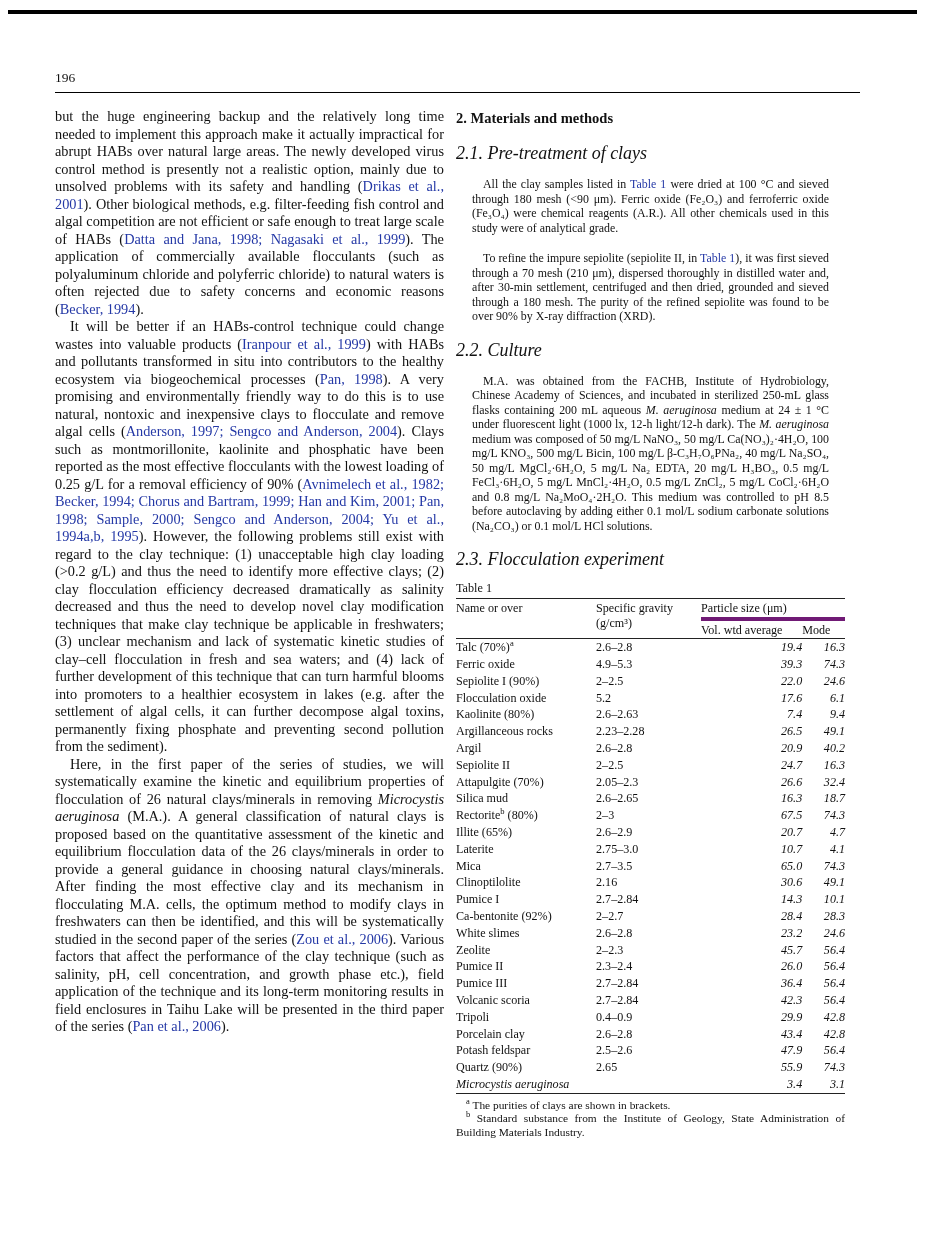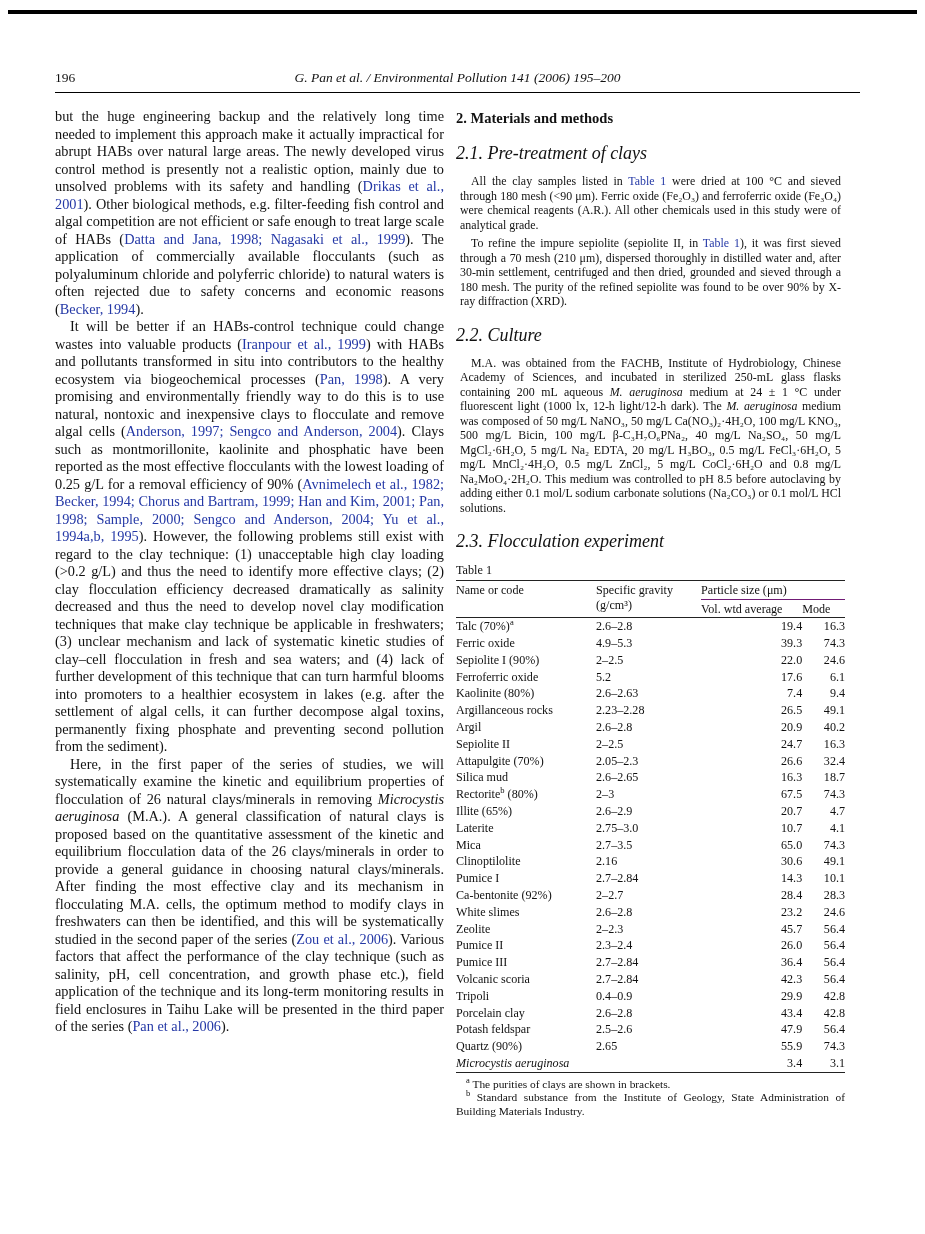--- a/index.html
+++ b/index.html
@@ -9,52 +9,51 @@
   .running-head{position:absolute;left:55px;top:70px;width:805px;height:18px;font-size:13.5px;}
   .pagenum{position:absolute;left:0;top:0;font-style:normal;}
   .running-title{display:block;text-align:center;font-style:italic;}
   .header-rule{position:absolute;left:55px;top:92px;width:805px;height:1px;background:#000;}
   .columns{position:absolute;left:55px;top:108px;width:805px;display:flex;gap:12px;}
   .col{width:389px;}
   .body-par{margin:0;font-size:14.3px;line-height:17.5px;text-align:justify;}
   .body-par.indent{text-indent:15px;}
   .sec-head{margin:2px 0 0 0;font-size:14.5px;font-weight:bold;line-height:17px;}
   .subsec{margin:18px 0 13px 0;font-size:18px;font-style:italic;font-weight:normal;line-height:16px;}
-  .small-par{margin:4px;font-size:11.9px;line-height:14.5px;text-align:justify;text-indent:11px;}
+  .small-par{margin:16px;font-size:11.9px;line-height:14.5px;text-align:justify;text-indent:11px;}
   .seg-link{color:var(--link,#2438a6);}
   .seg-i{font-style:italic;}
   .seg-sup{vertical-align:super;font-size:8.5px;line-height:0;}
   .table-block{margin-top:14px;}
   .table-label{font-size:12.2px;margin:0 0 2px 0;}
   .table-caption{font-size:12.2px;margin:0 0 5px 0;}
   table.t1{width:100%;border-collapse:collapse;font-size:12.1px;
            border-top:1px solid #222;border-bottom:1px solid #222;}
   table.t1 th{font-weight:normal;text-align:left;vertical-align:top;padding:2px 0 1px 0;line-height:14.6px;}
-  .th-part{border-bottom:1px solid #701a75;}
+  .th-part{border-bottom:4px solid #701a75;}
   .th-name,.th-grav,.th-vol,.th-mode{border-bottom:1px solid #222;}
   .th-mode{text-align:right;}
   table.t1 td{padding:1px 0;line-height:14.8px;vertical-align:top;}
   .col-name{width:36%;}
   .col-grav{width:27%;}
   .col-vol{width:26%;}
   .col-mode{width:11%;}
-  td.num{text-align:right;}
+  td.num{text-align:right;font-style:italic;}
   td.col-vol{padding-right:28px;}
   .footnotes{margin-top:5px;}
   .footnote{margin:0;font-size:11.4px;line-height:13.7px;text-align:justify;text-indent:10px;}
 </style>
 </head>
 <body>
 
 <div class="page">
   <div class="top-bar"></div>
 
   <header class="running-head">
     <span class="pagenum">196</span>
-    <span class="running-title">G. Pan et al. / Environmental Pollution 141 (2006) 195–200</span>
   </header>
   <div class="header-rule"></div>
 
   <div class="columns">
 
     <div class="col">
       <p class="body-par"><span>but the huge engineering backup and the relatively long time needed to implement this approach make it actually impractical for abrupt HABs over natural large areas. The newly developed virus control method is presently not a realistic option, mainly due to unsolved problems with its safety and handling (</span><span class="seg-link">Drikas et al., 2001</span><span>). Other biological methods, e.g. filter-feeding fish control and algal competition are not efficient or safe enough to treat large scale of HABs (</span><span class="seg-link">Datta and Jana, 1998; Nagasaki et al., 1999</span><span>). The application of commercially available flocculants (such as polyaluminum chloride and polyferric chloride) to natural waters is often rejected due to safety concerns and economic reasons (</span><span class="seg-link">Becker, 1994</span><span>).</span></p>
       <p class="body-par indent"><span>It will be better if an HABs-control technique could change wastes into valuable products (</span><span class="seg-link">Iranpour et al., 1999</span><span>) with HABs and pollutants transformed in situ into contributors to the healthy ecosystem via biogeochemical processes (</span><span class="seg-link">Pan, 1998</span><span>). A very promising and environmentally friendly way to do this is to use natural, nontoxic and inexpensive clays to flocculate and remove algal cells (</span><span class="seg-link">Anderson, 1997; Sengco and Anderson, 2004</span><span>). Clays such as montmorillonite, kaolinite and phosphatic have been reported as the most effective flocculants with the lowest loading of 0.25 g/L for a removal efficiency of 90% (</span><span class="seg-link">Avnimelech et al., 1982; Becker, 1994; Chorus and Bartram, 1999; Han and Kim, 2001; Pan, 1998; Sample, 2000; Sengco and Anderson, 2004; Yu et al., 1994a,b, 1995</span><span>). However, the following problems still exist with regard to the clay technique: (1) unacceptable high clay loading (&gt;0.2 g/L) and thus the need to identify more effective clays; (2) clay flocculation efficiency decreased dramatically as salinity decreased and thus the need to develop novel clay modification techniques that make clay technique be applicable in freshwaters; (3) unclear mechanism and lack of systematic kinetic studies of clay–cell flocculation in fresh and sea waters; and (4) lack of further development of this technique that can turn harmful blooms into promoters to a healthier ecosystem in lakes (e.g. after the settlement of algal cells, it can further decompose algal toxins, permanently fixing phosphate and preventing second pollution from the sediment).</span></p>
       <p class="body-par indent"><span>Here, in the first paper of the series of studies, we will systematically examine the kinetic and equilibrium properties of flocculation of 26 natural clays/minerals in removing </span><span class="seg-i">Microcystis aeruginosa</span><span> (M.A.). A general classification of natural clays is proposed based on the quantitative assessment of the kinetic and equilibrium flocculation data of the 26 clays/minerals in order to provide a general guidance in choosing natural clays/minerals. After finding the most effective clay and its mechanism in flocculating M.A. cells, the optimum method to modify clays in freshwaters can then be identified, and this will be systematically studied in the second paper of the series (</span><span class="seg-link">Zou et al., 2006</span><span>). Various factors that affect the performance of the clay technique (such as salinity, pH, cell concentration, and growth phase etc.), field application of the technique and its long-term monitoring results in field enclosures in Taihu Lake will be presented in the third paper of the series (</span><span class="seg-link">Pan et al., 2006</span><span>).</span></p>
     </div>
@@ -70,21 +69,21 @@
       <p class="small-par"><span>M.A. was obtained from the FACHB, Institute of Hydrobiology, Chinese Academy of Sciences, and incubated in sterilized 250-mL glass flasks containing 200 mL aqueous </span><span class="seg-i">M. aeruginosa</span><span> medium at 24 ± 1 °C under fluorescent light (1000 lx, 12-h light/12-h dark). The </span><span class="seg-i">M. aeruginosa</span><span> medium was composed of 50 mg/L NaNO₃, 50 mg/L Ca(NO₃)₂·4H₂O, 100 mg/L KNO₃, 500 mg/L Bicin, 100 mg/L β-C₃H₇O₆PNa₂, 40 mg/L Na₂SO₄, 50 mg/L MgCl₂·6H₂O, 5 mg/L Na₂ EDTA, 20 mg/L H₃BO₃, 0.5 mg/L FeCl₃·6H₂O, 5 mg/L MnCl₂·4H₂O, 0.5 mg/L ZnCl₂, 5 mg/L CoCl₂·6H₂O and 0.8 mg/L Na₂MoO₄·2H₂O. This medium was controlled to pH 8.5 before autoclaving by adding either 0.1 mol/L sodium carbonate solutions (Na₂CO₃) or 0.1 mol/L HCl solutions.</span></p>
 
       <h3 class="subsec">2.3. Flocculation experiment</h3>
 
       <div class="table-block">
         <div class="table-label">Table 1</div>
 
         <table class="t1">
           <thead>
             <tr>
-              <th class="th-name" rowspan="2">Name or code</th>
+              <th class="th-name" rowspan="2">Name or over</th>
               <th class="th-grav" rowspan="2">
                 <div>Specific gravity</div>
                 <div>(g/cm³)</div>
               </th>
               <th class="th-part" colspan="2">Particle size (μm)</th>
             </tr>
             <tr>
               <th class="th-vol">Vol. wtd average</th>
               <th class="th-mode">Mode</th>
             </tr>
@@ -102,21 +101,21 @@
                 <td class="col-vol num">39.3</td>
                 <td class="col-mode num">74.3</td>
               </tr>
               <tr>
                 <td class="col-name"><span>Sepiolite I (90%)</span></td>
                 <td class="col-grav">2–2.5</td>
                 <td class="col-vol num">22.0</td>
                 <td class="col-mode num">24.6</td>
               </tr>
               <tr>
-                <td class="col-name"><span>Ferroferric oxide</span></td>
+                <td class="col-name"><span>Flocculation oxide</span></td>
                 <td class="col-grav">5.2</td>
                 <td class="col-vol num">17.6</td>
                 <td class="col-mode num">6.1</td>
               </tr>
               <tr>
                 <td class="col-name"><span>Kaolinite (80%)</span></td>
                 <td class="col-grav">2.6–2.63</td>
                 <td class="col-vol num">7.4</td>
                 <td class="col-mode num">9.4</td>
               </tr>

